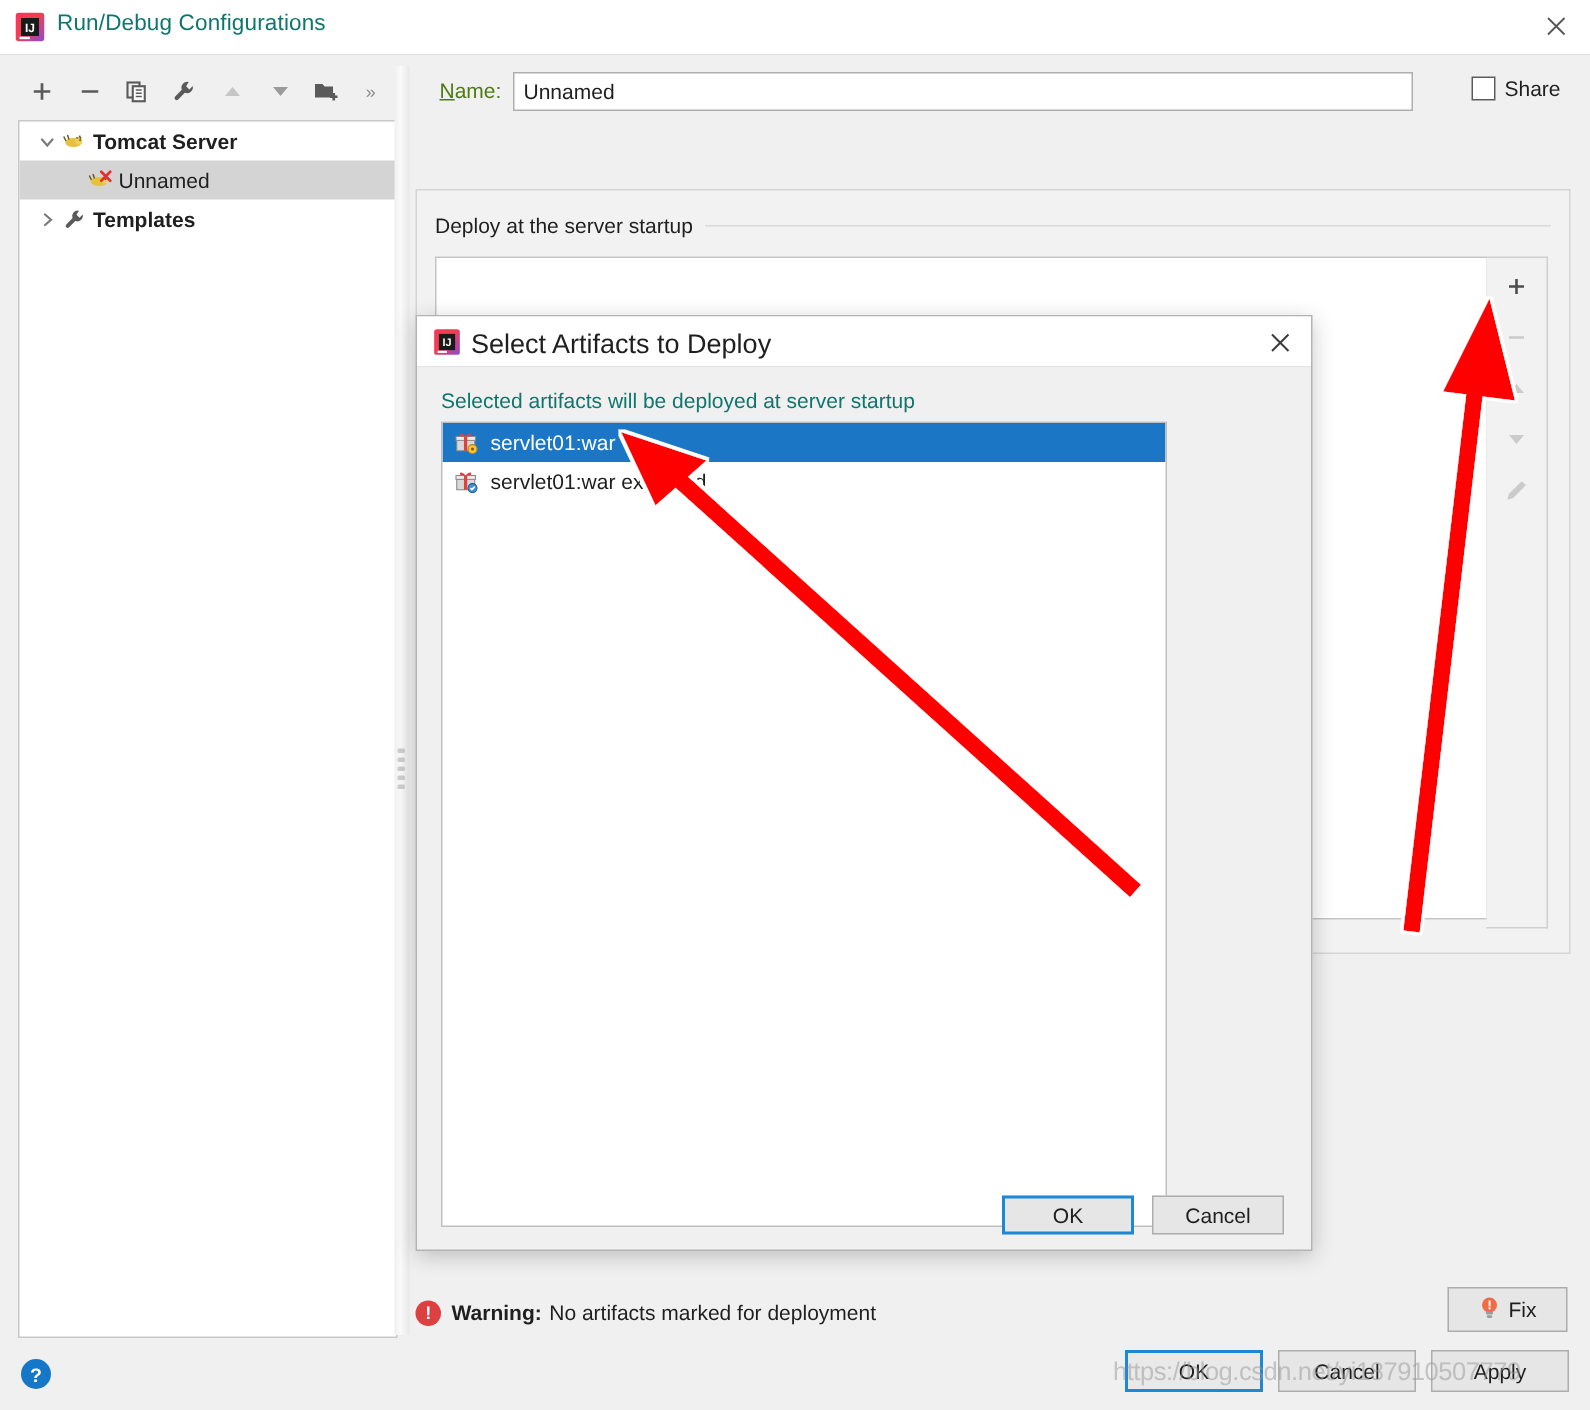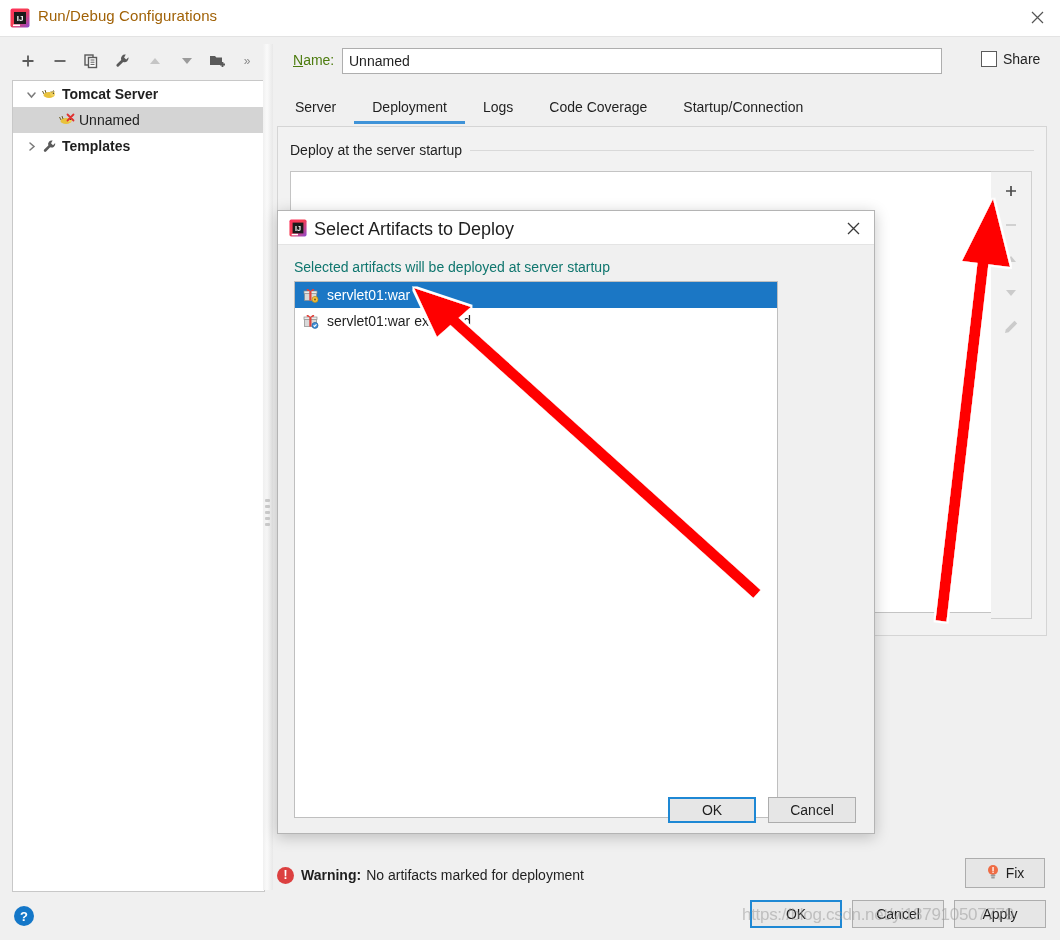--- a/index.html
+++ b/index.html
@@ -19,21 +19,21 @@
   .titlebar {
     position: absolute; left: 0; top: 0; width: 1060px; height: 36px;
     background: #ffffff;
     border-bottom: 1px solid #e3e3e3;
   }
   .titlebar-icon {
     position: absolute; left: 10px; top: 8px; width: 20px; height: 20px;
   }
   .titlebar-text {
     position: absolute; left: 38px; top: 7px;
-    font-size: 15px; color: #a16207;
+    font-size: 15px; color: #0f766e;
     letter-spacing: .1px;
   }
   .win-close {
     position: absolute; right: 0; top: 0; width: 46px; height: 35px;
     display: flex; align-items: center; justify-content: center;
     color: #4a4a4a; font-size: 16px;
   }
 
   
   .left-toolbar {
@@ -369,27 +369,20 @@
 
   <div class="name-row">
     <div class="name-label"><u>N</u>ame:</div>
     <input class="name-input" type="text" value="Unnamed" style="">
     <div class="share-box">
       <span class="cbx"></span>
       <span class="share-label">Share</span>
     </div>
   </div>
 
-  <div class="tabs">
-    <div class="tab">Server</div>
-    <div class="tab active">Deployment</div>
-    <div class="tab">Logs</div>
-    <div class="tab">Code Coverage</div>
-    <div class="tab">Startup/Connection</div>
-  </div>
 
   <div class="panel-box">
     <div class="group-title-row">
       <span class="group-title">Deploy at the server startup</span>
       <span class="group-line"></span>
     </div>
     <div class="list-area"></div>
     <div class="vtoolbar">
       <div class="vtb-btn">
         <svg width="14" height="14" viewBox="0 0 14 14">

